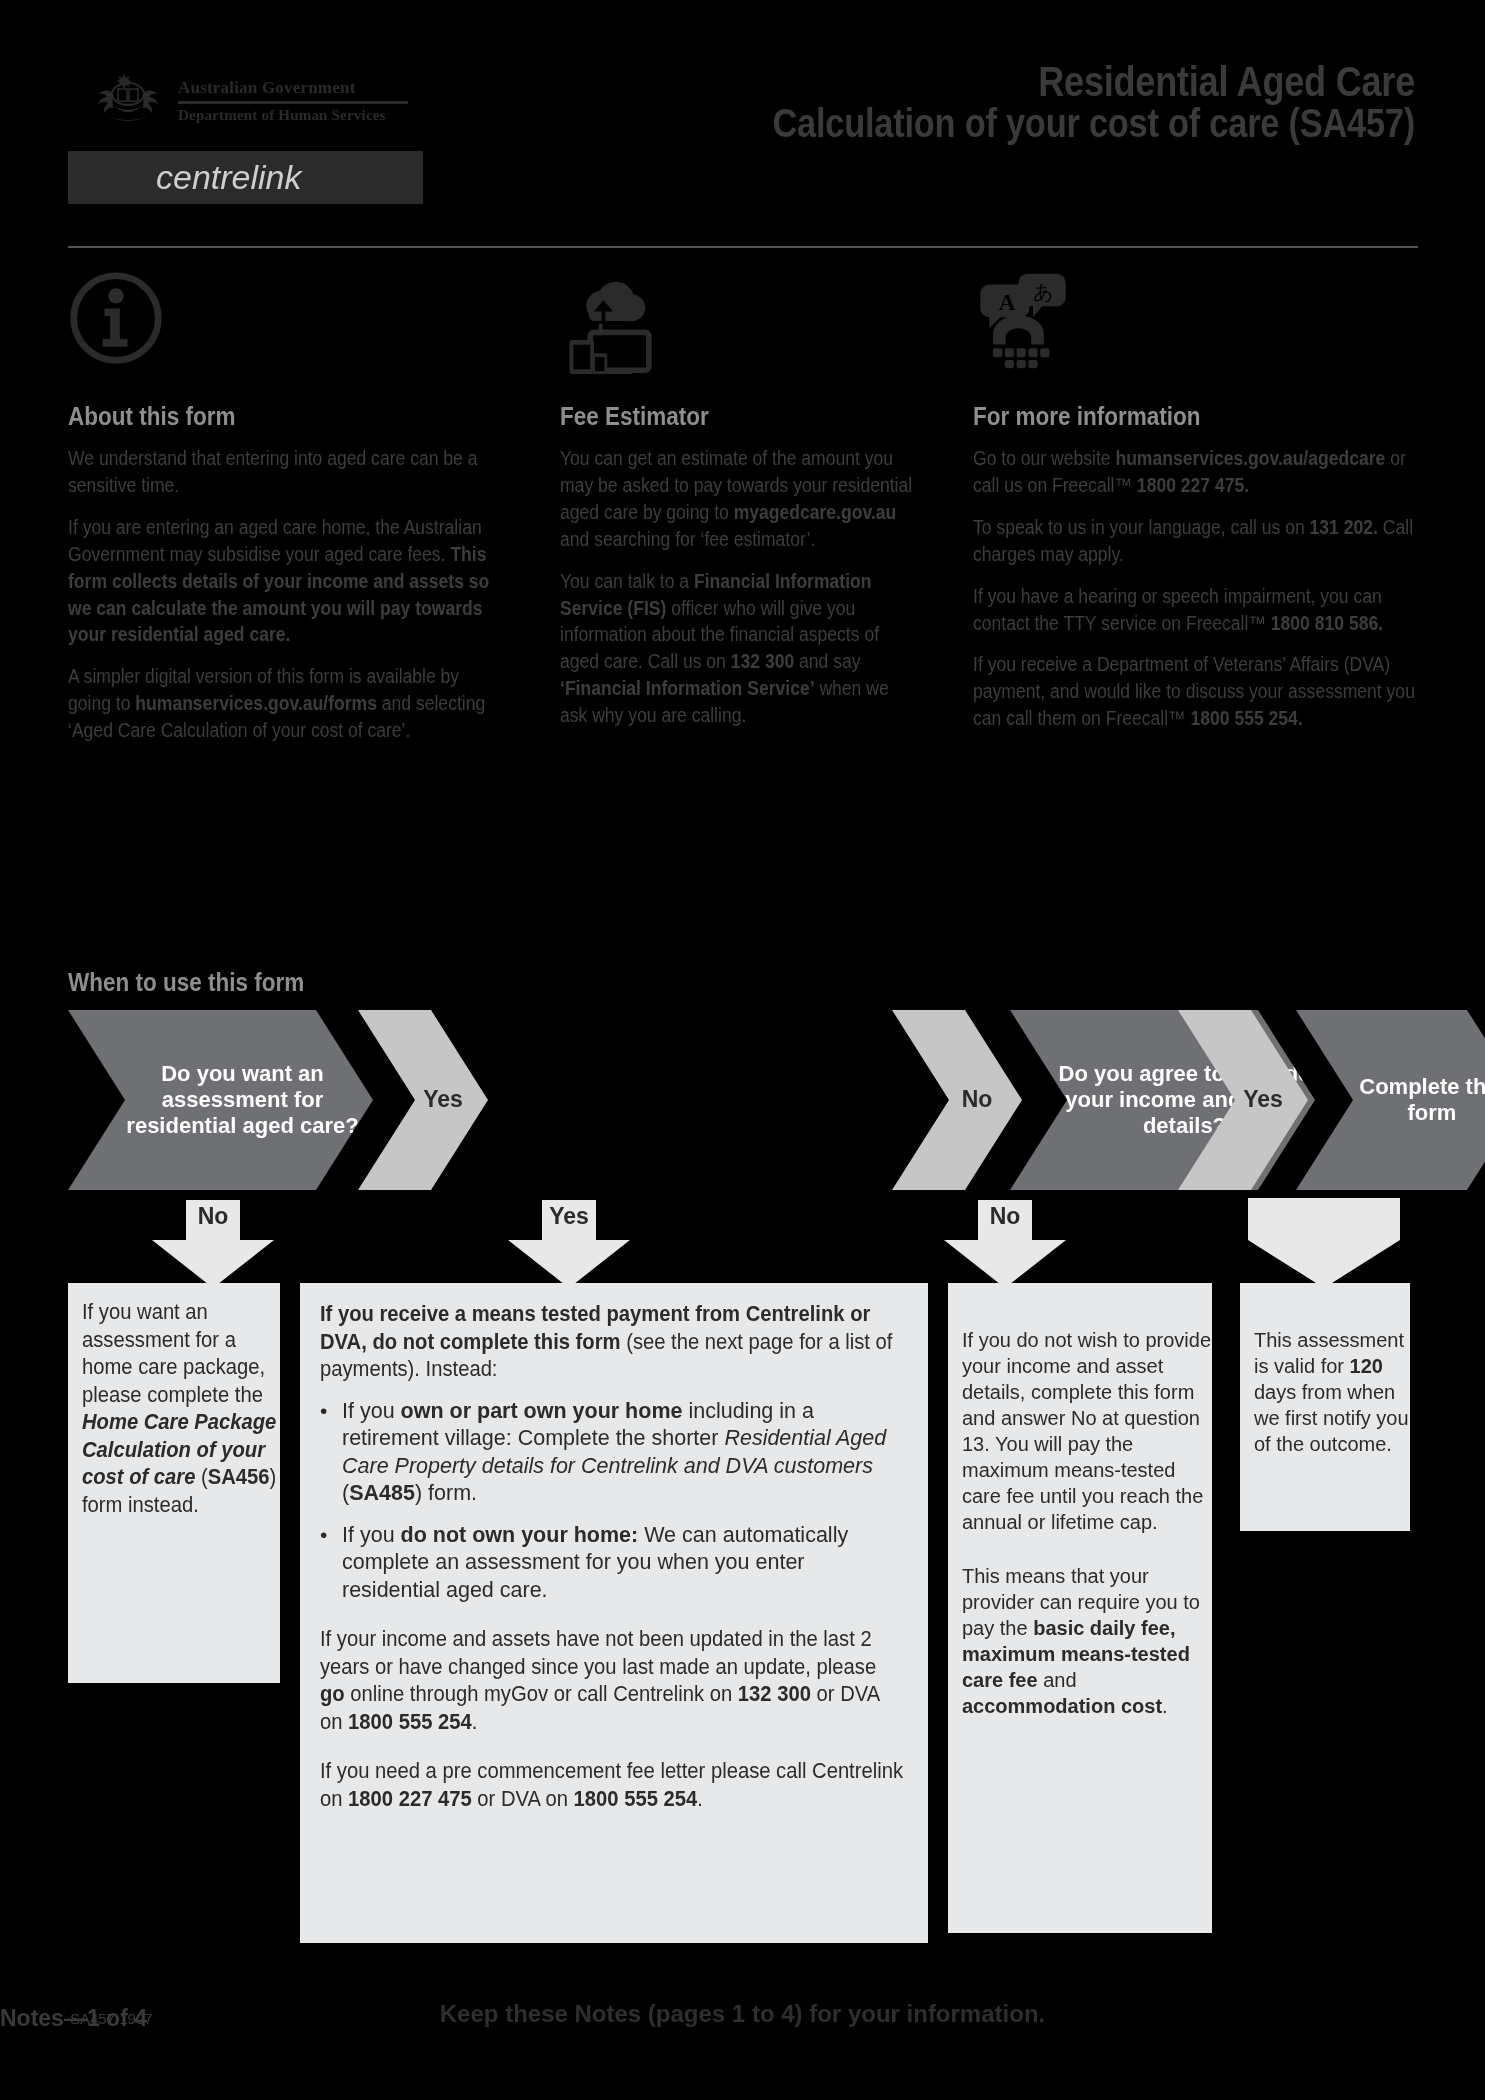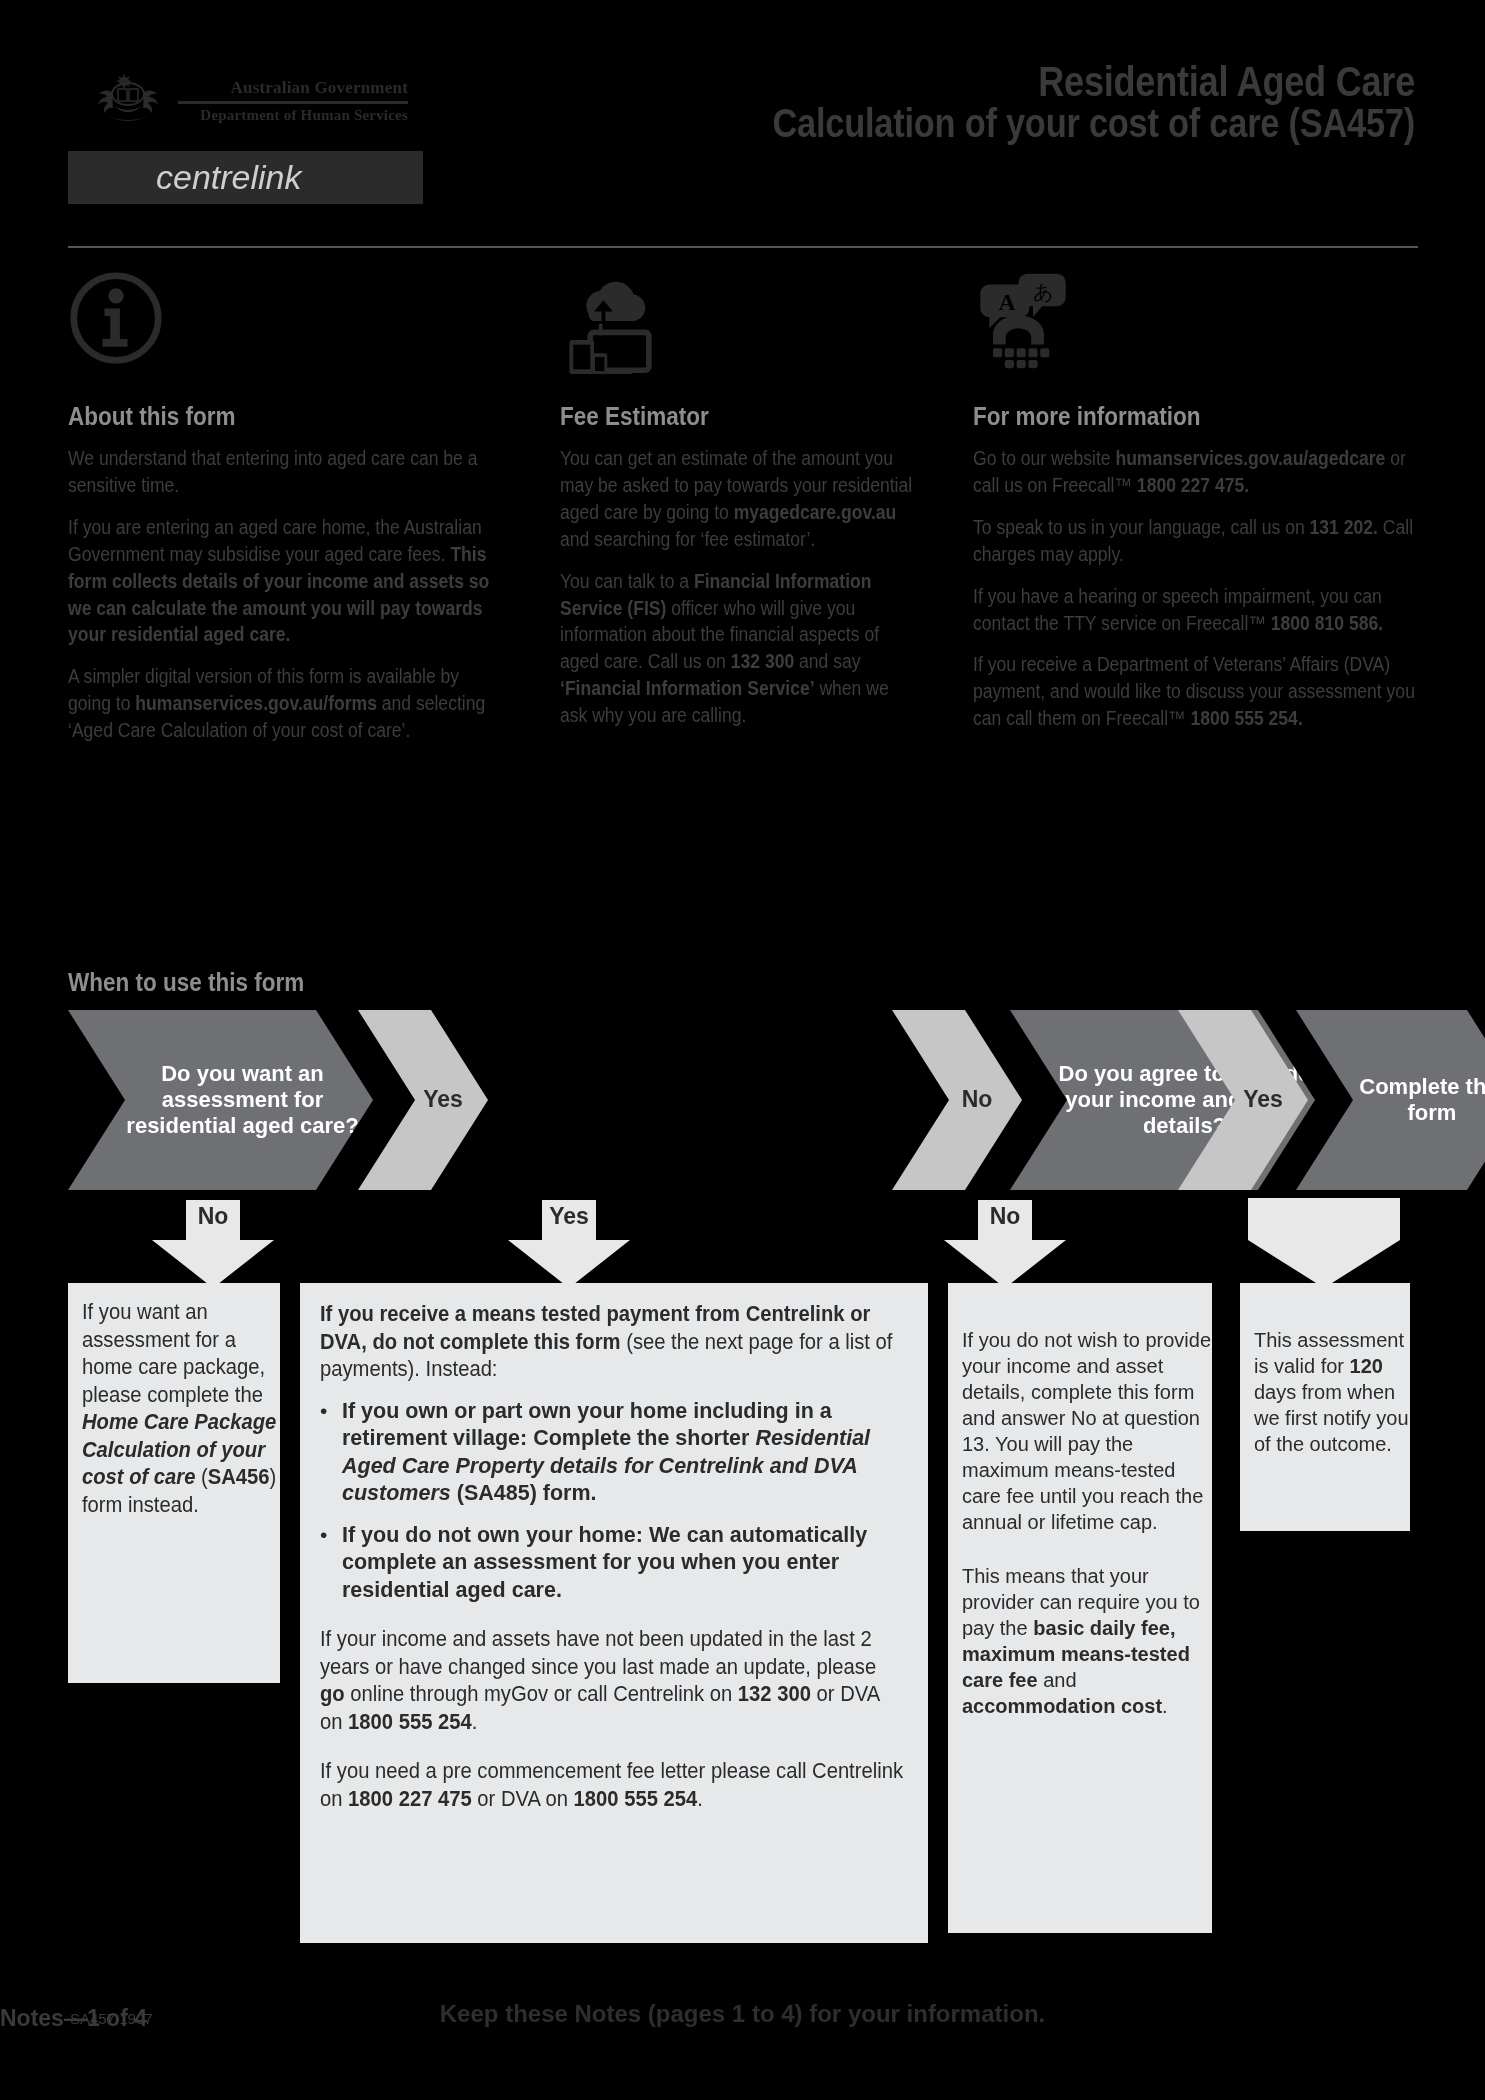--- a/index.html
+++ b/index.html
@@ -5,21 +5,21 @@
   html,body{margin:0;padding:0;background:#000;}
   body{
     width:1485px;height:2100px;position:relative;overflow:hidden;
     font-family:"Liberation Sans", sans-serif;
     color:#2b2b2b;
   }
   .page{position:absolute;inset:0;background:#000;}
 
   
   .crest{position:absolute;left:88px;top:72px;width:80px;height:56px;}
-  .govtxt{position:absolute;left:178px;top:78px;width:230px;text-align:right;}
+  .govtxt{position:absolute;left:178px;top:78px;width:230px;}
   .govtxt .l1{font-family:"Liberation Serif",serif;font-weight:bold;font-size:17px;color:#2a2a2a;letter-spacing:.2px;}
   .govtxt .rule{height:3px;background:#2a2a2a;margin:3px 0 3px 0;}
   .govtxt .l2{font-family:"Liberation Serif",serif;font-weight:bold;font-size:15px;color:#2a2a2a;letter-spacing:.2px;}
   .clbox{position:absolute;left:68px;top:151px;width:355px;height:53px;background:#2b2b2b;}
   .clbox span{position:absolute;left:88px;top:7px;font-style:italic;font-size:34px;color:#cfcfcf;font-family:"Liberation Sans",sans-serif;}
 
   .htitle{position:absolute;right:70px;top:60px;width:900px;text-align:right;
     color:#3a3a3a;font-weight:bold;font-size:43px;line-height:1.0;
     font-family:"Liberation Sans Narrow","Liberation Sans",sans-serif;
     transform:scaleX(.84);transform-origin:right center;letter-spacing:-.3px;}
@@ -85,21 +85,21 @@
 
   .nb{font-size:21.5px;line-height:1.28;margin:0 0 14px 0;color:#2b2b2b;
       font-family:"Liberation Sans Narrow","Liberation Sans",sans-serif;}
   .b1 .nb,.b2 .nb{transform:scaleX(.94);transform-origin:left top;width:106%;}
   .b3 .nb,.b4 .nb{font-family:"Liberation Sans",sans-serif;font-size:20px;line-height:1.3;margin-top:28px;}
   .nb b{font-weight:bold;}
   .nb i{font-style:italic;font-weight:bold;}
   .bul{display:flex;margin:0 0 14px 0;}
   .bul .dot{width:22px;flex:0 0 22px;font-size:21px;line-height:1.28;}
   .bul .bt{font-size:21.5px;line-height:1.28;
-      font-family:"Liberation Sans Narrow","Liberation Sans",sans-serif;font-weight:bold;}
+      font-family:"Liberation Sans Narrow","Liberation Sans",sans-serif;}
 
   
   .keep{position:absolute;left:0;top:2000px;width:1485px;text-align:center;
       font-weight:bold;font-size:24px;color:#2e2e2e;
       font-family:"Liberation Sans Narrow","Liberation Sans",sans-serif;}
   .fcode{position:absolute;left:70px;top:2010px;font-size:15px;color:#3a3a3a;
       font-family:"Liberation Sans Narrow","Liberation Sans",sans-serif;}
   .fpage{position:absolute;left:0;top:2005px;width:1485px;text-align:left;
       font-weight:bold;font-size:23px;color:#3a3a3a;
       font-family:"Liberation Sans Narrow","Liberation Sans",sans-serif;}

